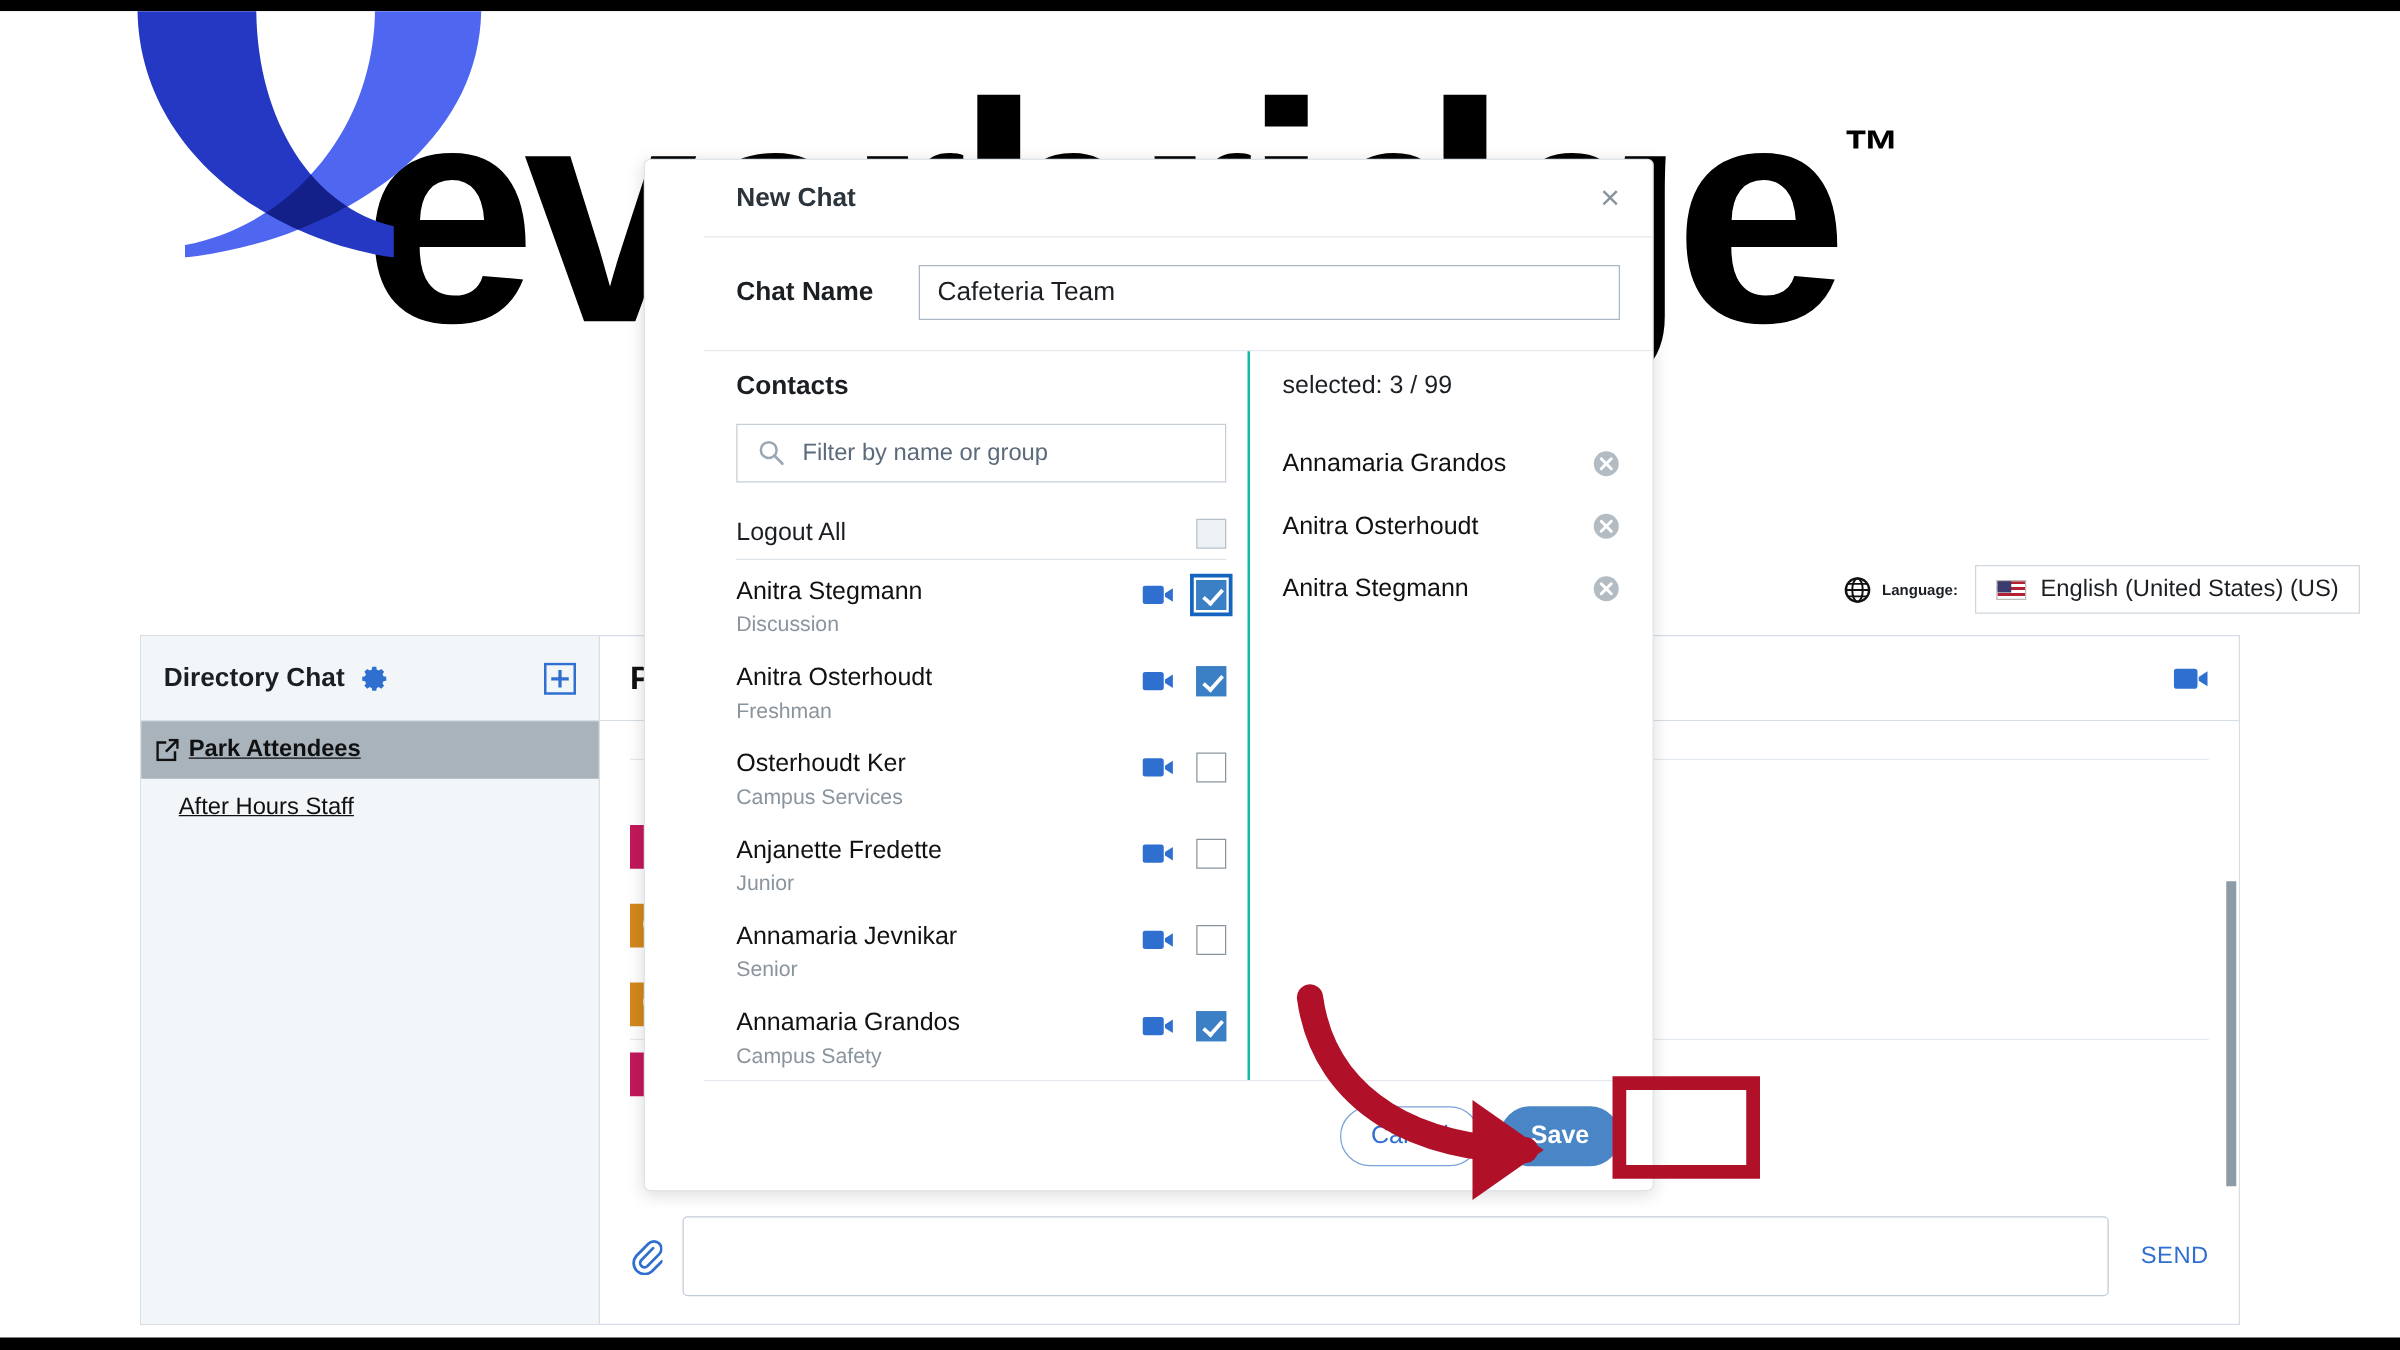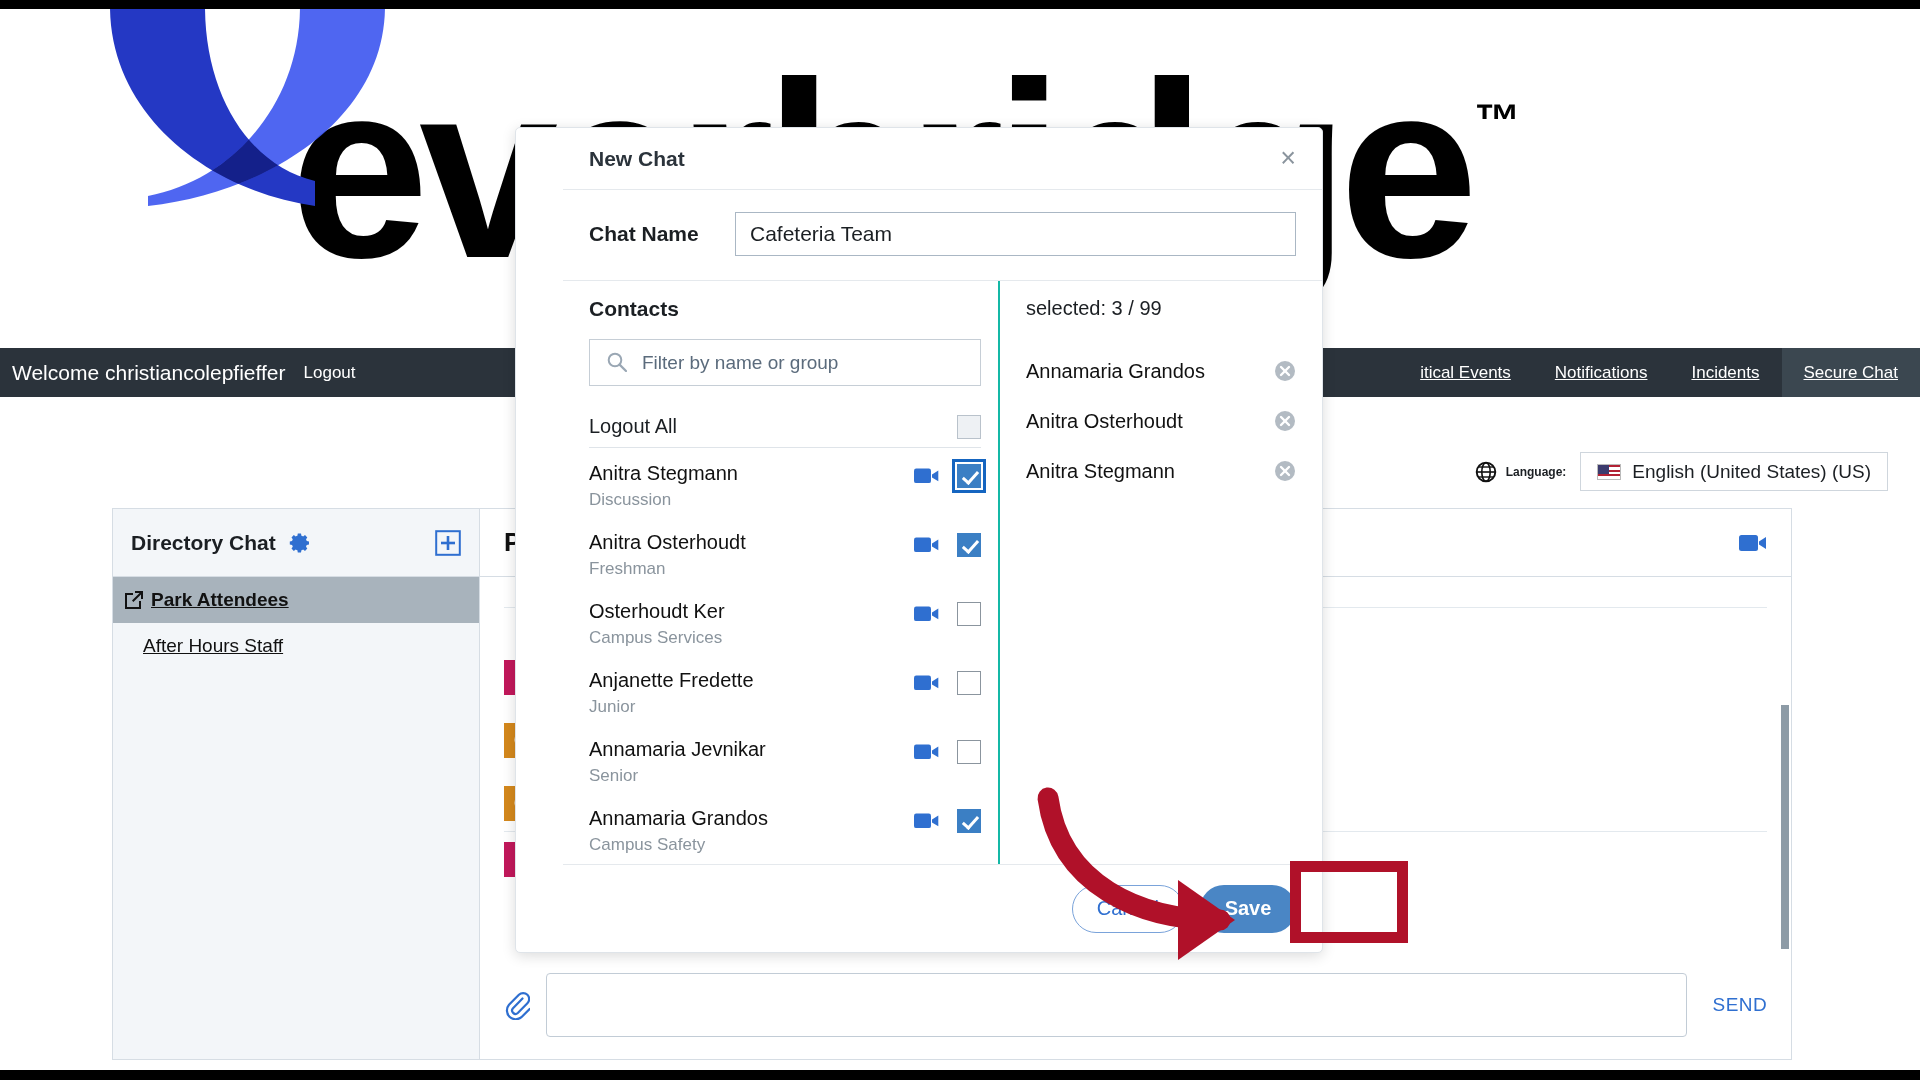--- a/index.html
+++ b/index.html
@@ -313,30 +313,20 @@
           <g clip-path="url(#cA)">
             <path d="M285 5 H200 C200 105 130 180 48 195 L48 205 C165 192 285 120 285 5 Z" fill="#14208a"></path>
           </g>
         </svg>
       </div>
       <div class="logo-word">everbridge</div>
       <div class="logo-tm">™</div>
     </div>
   </div>
 
-  <div class="navbar">
-    <div class="nav-welcome">Welcome christiancolepfieffer</div>
-    <div class="nav-logout">Logout</div>
-    <div class="nav-right">
-      <div class="nav-link">itical Events</div>
-      <div class="nav-link">Notifications</div>
-      <div class="nav-link">Incidents</div>
-      <div class="nav-link active">Secure Chat</div>
-    </div>
-  </div>
 
   <div class="lang-row">
     <span class="globe-icon">
       <svg width="22" height="22" viewBox="0 0 22 22">
         <circle cx="11" cy="11" r="9.3" fill="none" stroke="#111" stroke-width="1.9"></circle>
         <ellipse cx="11" cy="11" rx="4.2" ry="9.3" fill="none" stroke="#111" stroke-width="1.6"></ellipse>
         <line x1="1.7" y1="11" x2="20.3" y2="11" stroke="#111" stroke-width="1.6"></line>
         <line x1="3.2" y1="6" x2="18.8" y2="6" stroke="#111" stroke-width="1.4"></line>
         <line x1="3.2" y1="16" x2="18.8" y2="16" stroke="#111" stroke-width="1.4"></line>
       </svg>

